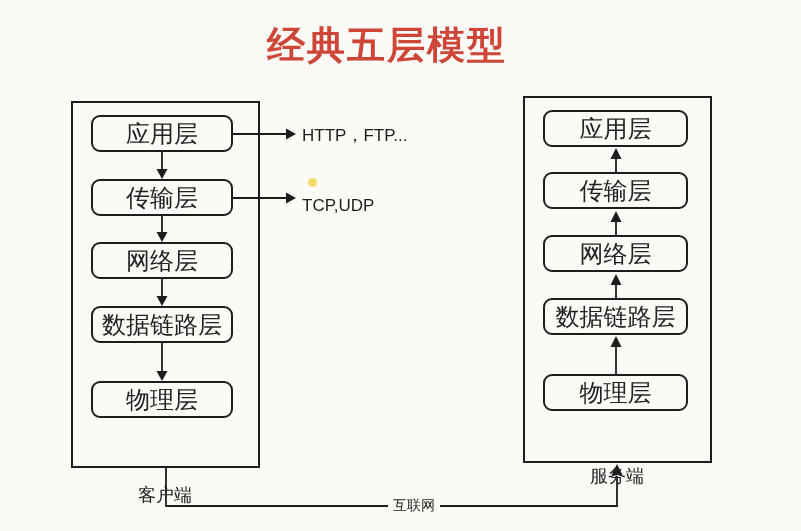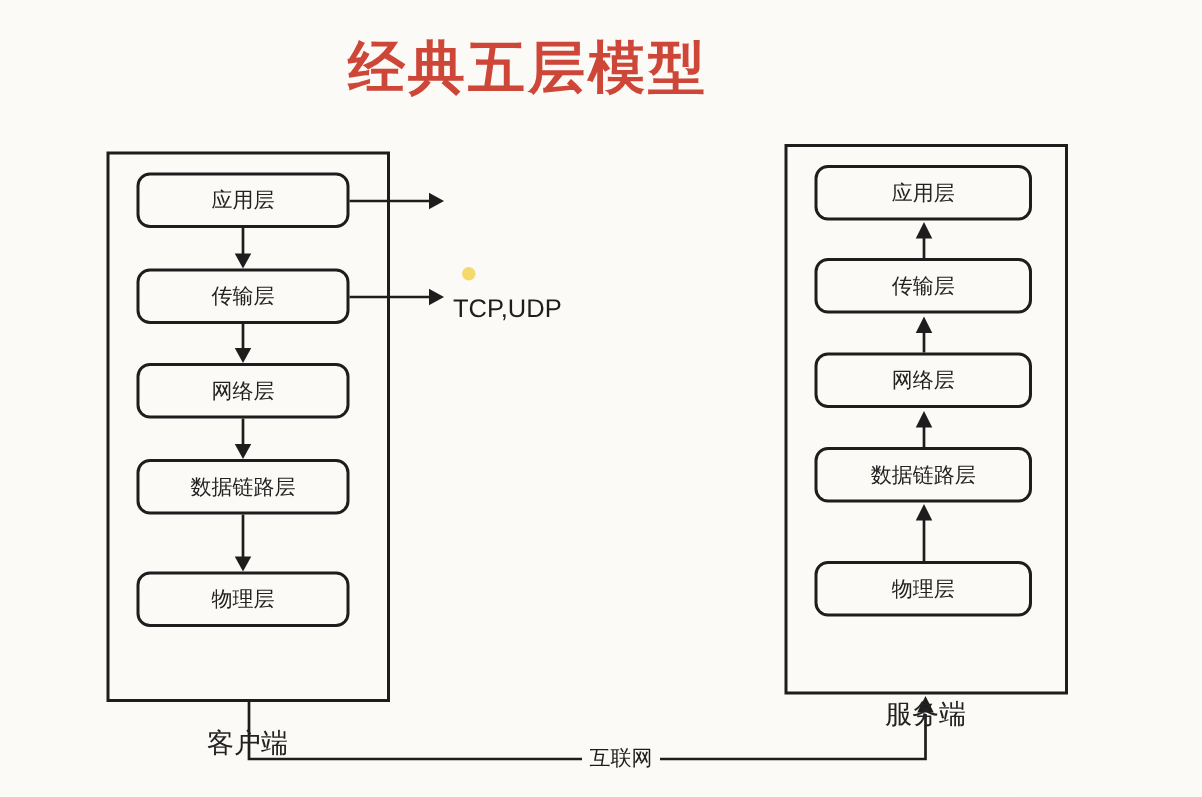--- a/index.html
+++ b/index.html
@@ -22,40 +22,41 @@
   .title{
     position:absolute;
     left:0; top:20px;
     width:704px;
     margin:0;
     text-align:center;
     font-size:38px;
     font-weight:bold;
     letter-spacing:2px;
     color:var(--accent);
+    padding-left:35px;
   }
   .outer-box{
     position:absolute;
     border:2px solid var(--line);
     background:transparent;
     box-sizing:border-box;
   }
   .outer-box.client{ left:71px; top:101px; width:189px; height:367px; }
   .outer-box.server{ left:523px; top:96px; width:189px; height:367px; }
   .layer-box{
     position:absolute;
     height:37px;
     box-sizing:border-box;
     border:2px solid var(--line);
     border-radius:9px;
     background:var(--bg);
     display:flex;
     align-items:center;
     justify-content:center;
-    font-size:14px;
+    font-size:24px;
     color:#222222;
   }
   .layer-box.client{ left:91px; width:142px; }
   .layer-box.server{ left:543px; width:145px; }
   .stack-label{
     position:absolute;
     font-size:18px;
     color:#222222;
     transform:translateX(-50%);
     white-space:nowrap;
@@ -184,19 +185,20 @@
       <span>网络层</span>
     </div>
   <div class="layer-box server" style="top:298px">
       <span>数据链路层</span>
     </div>
   <div class="layer-box server" style="top:374px">
       <span>物理层</span>
     </div>
   <div class="stack-label" style="left:617px; top:416px">服务端</div>
 
+  <div class="protocol-label" style="left:302px; top:124px">HTTP，FTP...</div>
   <div class="protocol-label" style="left:302px; top:196px">TCP,UDP</div>
 
   <div class="highlight-dot"></div>
 
   <div class="internet-label">互联网</div>
 
 </div>
 
 </body></html>

